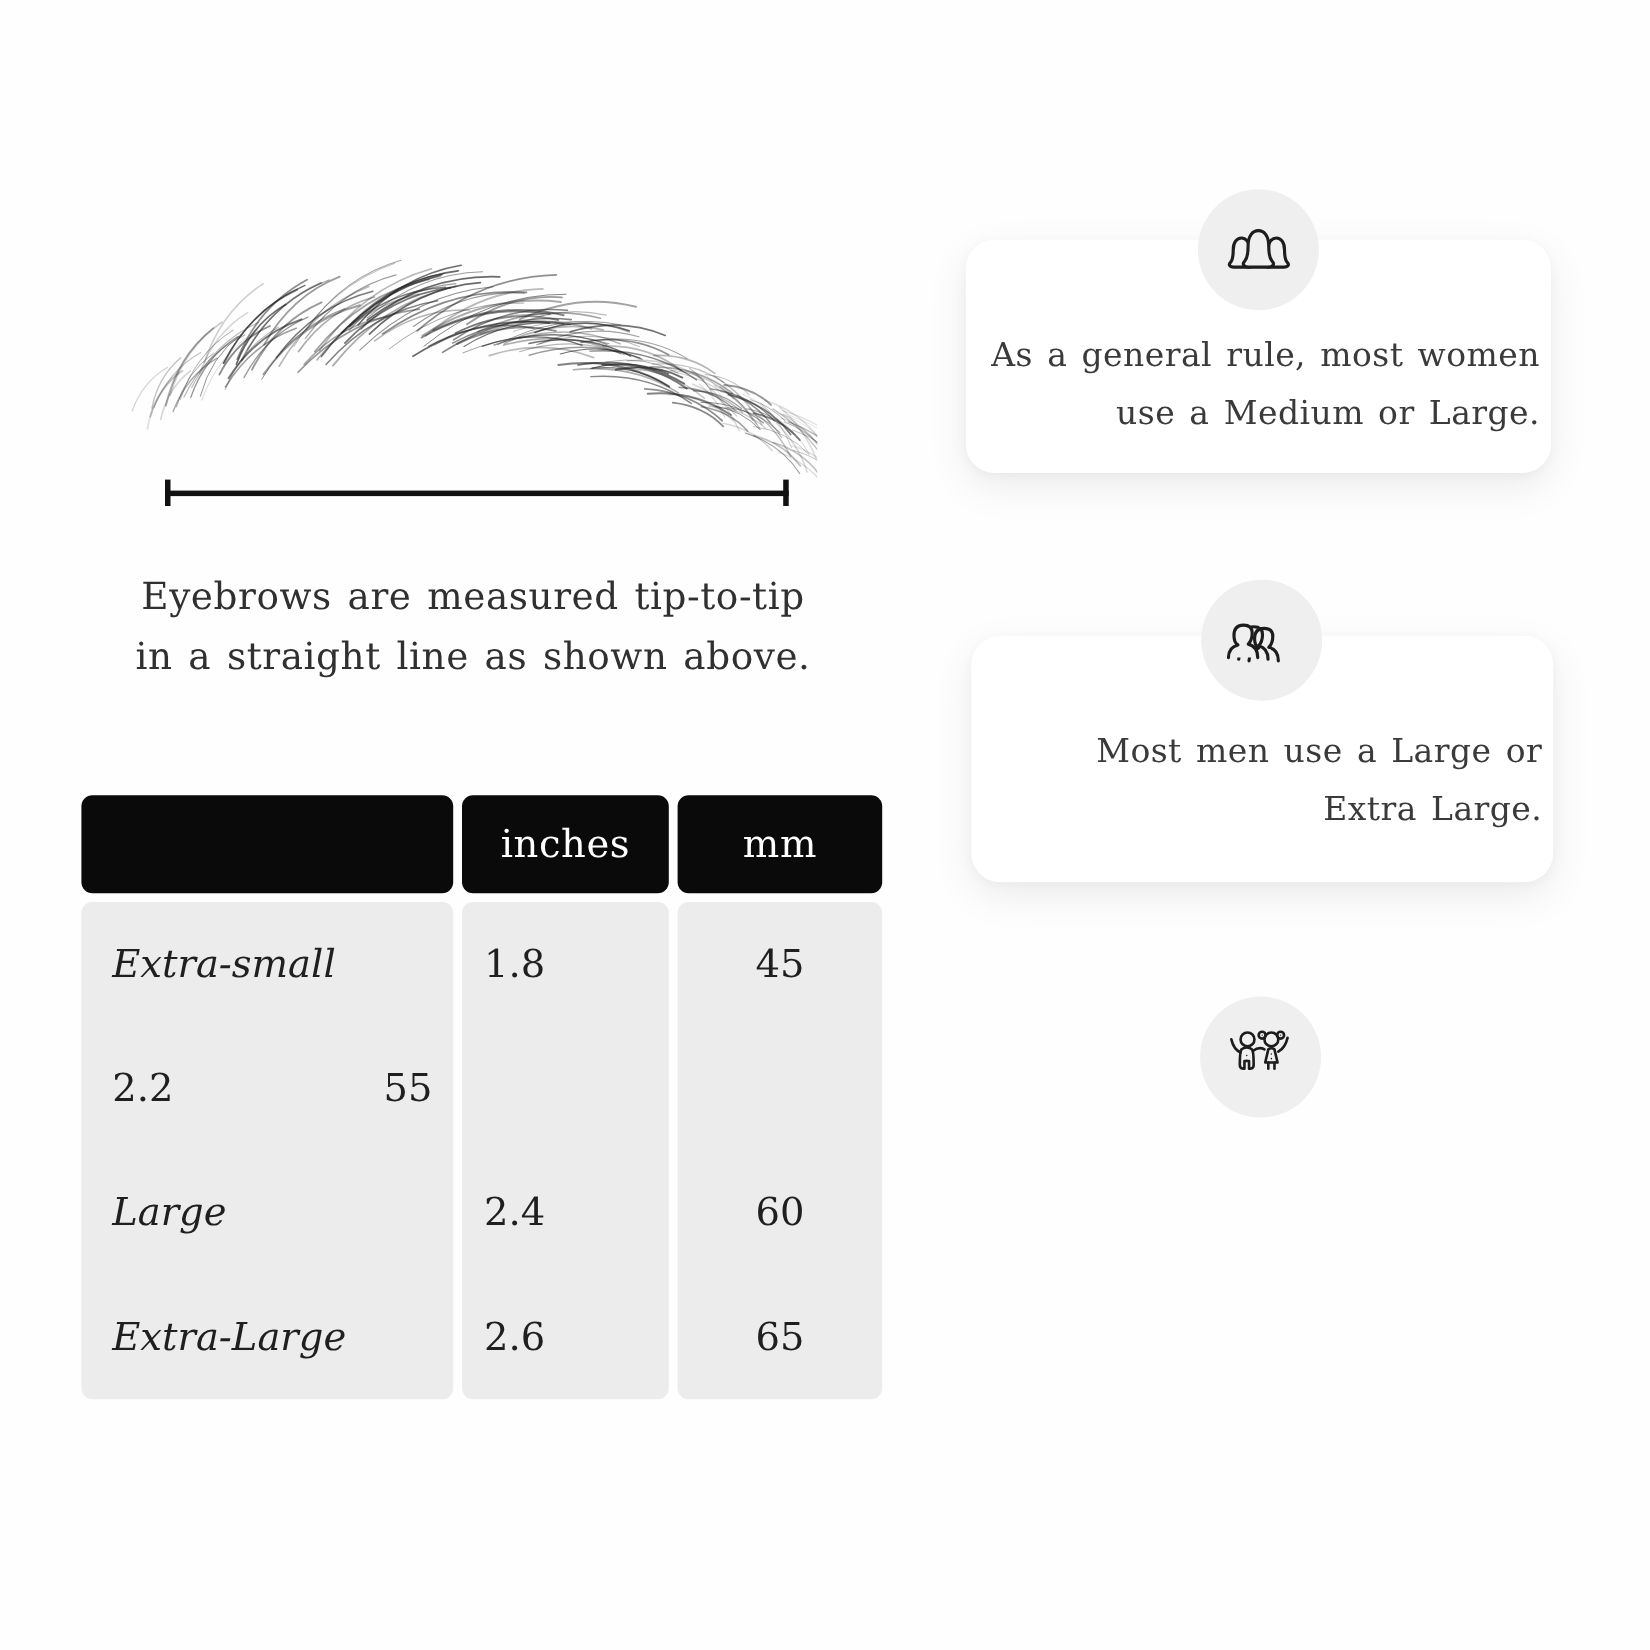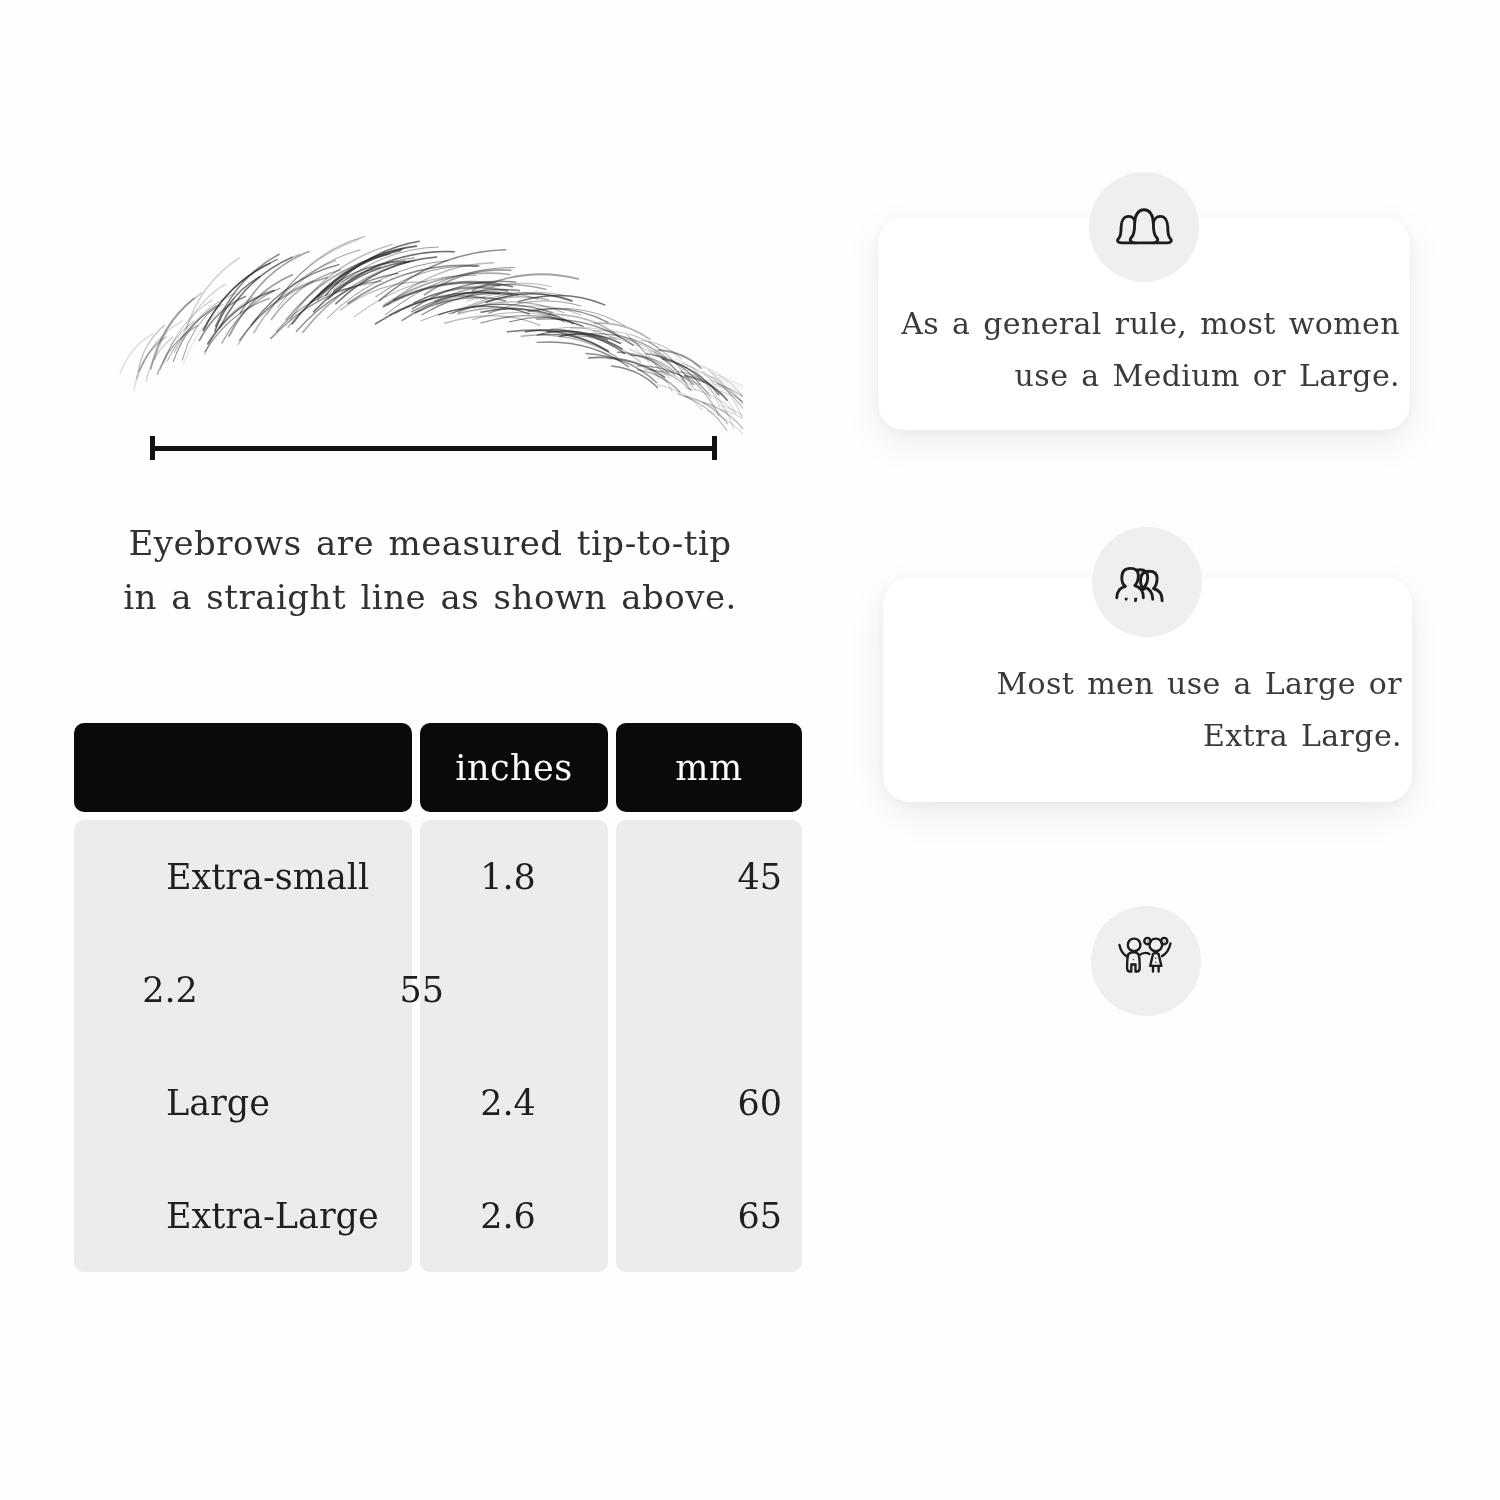--- a/index.html
+++ b/index.html
@@ -33,23 +33,23 @@
     position:absolute;top:820px;height:452px;background:#ececec;border-radius:10px;
   }
   .col1{left:74px;width:338px;}
   .col2{left:420px;width:188px;text-align:center;}
   .col3{left:616px;width:186px;}
   .tbody-grid{
     position:absolute;left:74px;top:820px;width:728px;height:452px;
     display:flex;flex-direction:column;justify-content:space-around;
   }
   .trow{display:flex;align-items:center;height:86px;}
-  .cell-label{width:338px;padding-left:92px;box-sizing:border-box;font-size:35px;color:#1f1f1f;}
-  .cell-in{width:176px;margin-left:8px;text-align:center;font-size:35px;color:#1f1f1f;}
-  .cell-mm{width:186px;margin-left:0px;text-align:right;font-size:35px;color:#1f1f1f;}
+  .cell-label{width:338px;padding-left:28px;box-sizing:border-box;font-size:35px;color:#1f1f1f;font-style:italic;}
+  .cell-in{width:176px;margin-left:8px;text-align:left;font-size:35px;color:#1f1f1f;padding-left:20px;}
+  .cell-mm{width:186px;margin-left:0px;text-align:center;font-size:35px;color:#1f1f1f;}
   
   .card{
     position:absolute;background:#ffffff;border-radius:26px;
     box-shadow:0 12px 38px rgba(0,0,0,0.075),0 2px 10px rgba(0,0,0,0.035);
   }
   .card1{left:878px;top:218px;width:532px;height:212px;}
   .card2{left:883px;top:578px;width:529px;height:224px;}
   .card3{left:881px;top:962px;width:537px;height:365px;}
   .icon-circle{
     position:absolute;width:110px;height:110px;border-radius:50%;background:#efefef;

